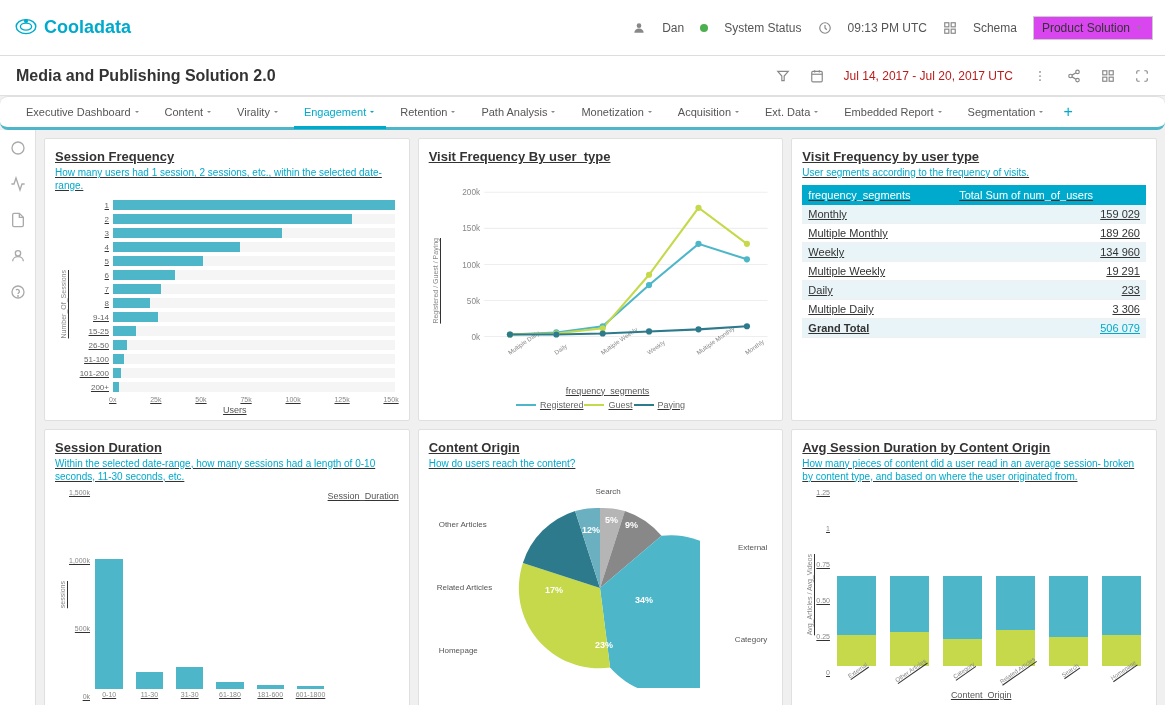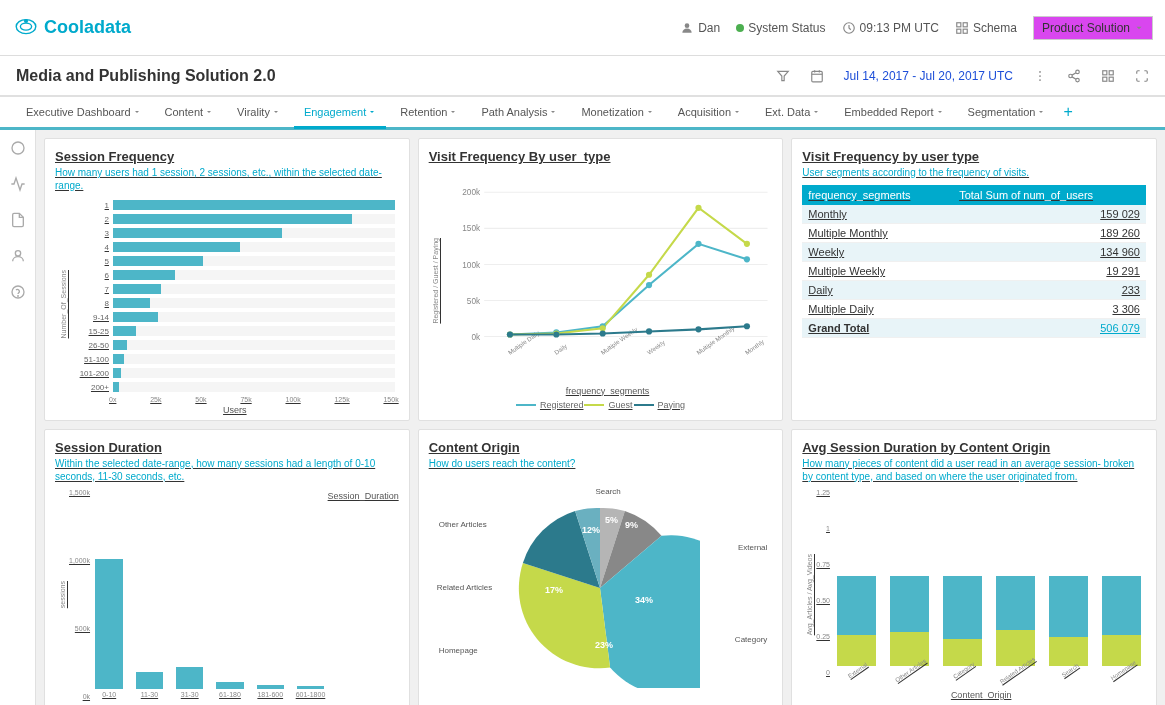--- a/index.html
+++ b/index.html
@@ -6,37 +6,38 @@
     body { font-family: Arial, sans-serif; font-size: 12px; background: #f0f0f0; color: #333; }
 
     
     .top-nav {
       display: flex; align-items: center; background: #fff; height: 56px;
       padding: 0 12px; border-bottom: 1px solid #ddd; gap: 16px;
     }
     .logo { font-size: 18px; font-weight: bold; color: #00aacc; display: flex; align-items: center; gap: 4px; }
     .logo-icon { width: 28px; height: 28px; }
     .top-nav-right { margin-left: auto; display: flex; align-items: center; gap: 16px; }
-    .top-nav-item { display: flex; align-items: center; gap: 4px; font-size: 12px; color: #555; cursor: pointer; }
+    .top-nav-item { display: flex; align-items: center; gap: 16px; font-size: 12px; color: #555; cursor: pointer; }
     .status-dot { width: 8px; height: 8px; background: #4caf50; border-radius: 50%; }
     .product-selector { border: 1px solid #ccc; padding: 4px 8px; font-size: 12px; background: #d946ef; cursor: pointer; display: flex; align-items: center; gap: 4px; }
 
     
     .title-bar {
       background: #fff; padding: 8px 16px; display: flex; align-items: center;
       border-bottom: 1px solid #e0e0e0; height: 40px;
     }
     .title-bar-title { font-size: 16px; font-weight: bold; color: #333; flex: 1; }
-    .title-bar-actions { display: flex; align-items: center; gap: 20px; font-size: 12px; color: #1d4ed8; }
+    .title-bar-actions { display: flex; align-items: center; gap: 20px; font-size: 12px; color: #b91c1c; }
 
     
     .secondary-nav {
       background: #fff; padding: 0 16px; display: flex; align-items: center;
       border-bottom: 3px solid #4db6c8; height: 34px; gap: 4px;
       border-top: 1px solid #e0e0e0;
+      border-radius: 8px;
     }
     .nav-item { padding: 8px 10px; font-size: 11px; color: #555; cursor: pointer; display: flex; align-items: center; gap: 2px; white-space: nowrap; }
     .nav-item.active { color: #00aacc; border-bottom: 3px solid #00aacc; margin-bottom: -3px; }
     .add-tab { color: #00aacc; font-size: 16px; cursor: pointer; margin-left: 4px; }
 
     
     .main-layout { display: flex; height: calc(705px - 42px - 40px - 34px); text-decoration: underline; }
     .sidebar { width: 36px; background: #fff; border-right: 1px solid #e0e0e0; display: flex; flex-direction: column; align-items: center; padding-top: 8px; gap: 16px; }
     .sidebar-icon { width: 20px; height: 20px; color: #aaa; cursor: pointer; display: flex; align-items: center; justify-content: center; }
 

